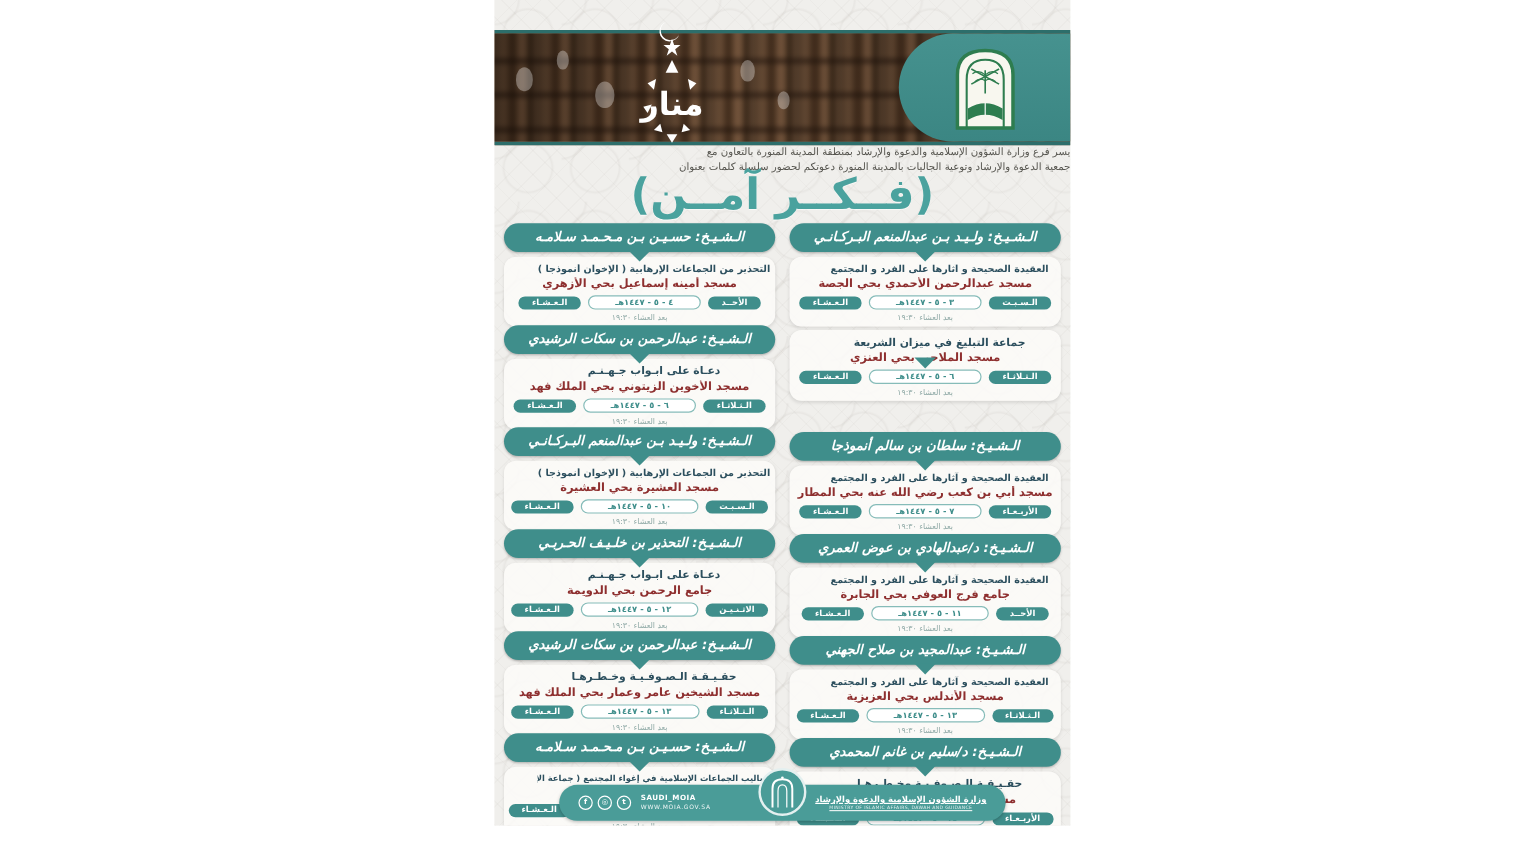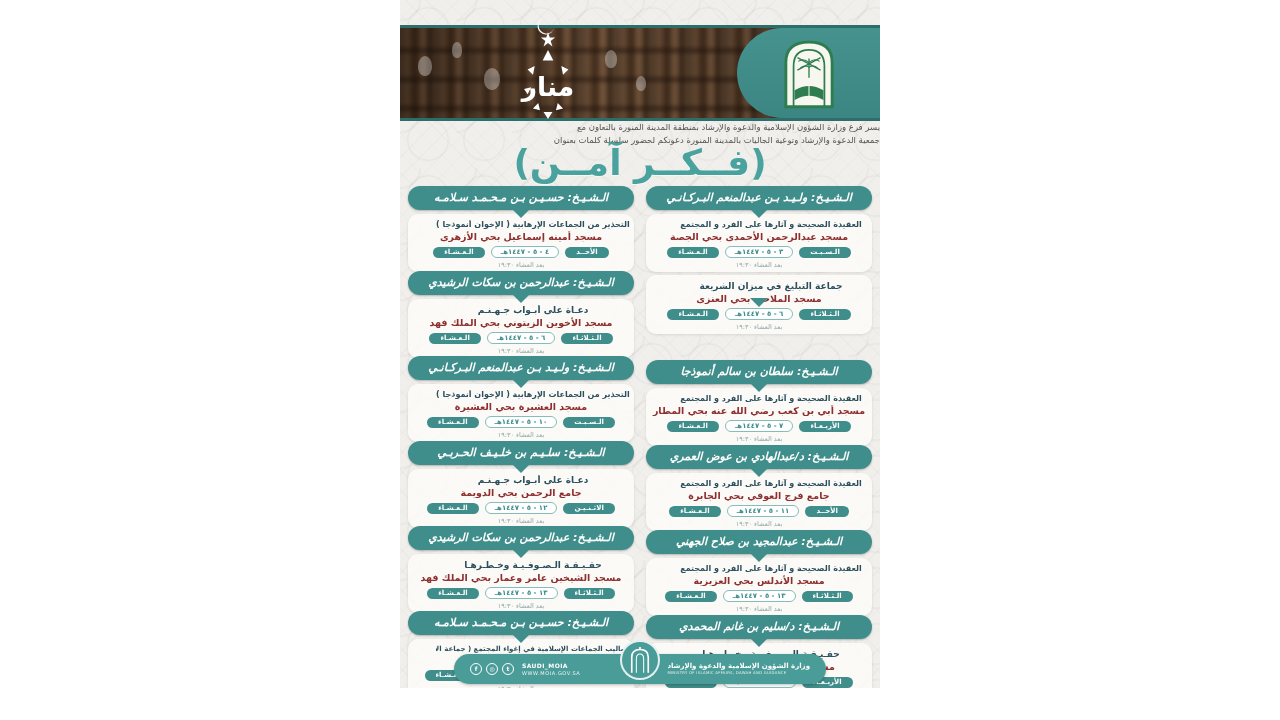--- a/index.html
+++ b/index.html
@@ -1,18 +1,18 @@
 <!DOCTYPE html>
 <html lang="ar"><head>
 <meta charset="utf-8">
 <style>
   html,body{margin:0;padding:0;background:#fff;}
   #canvas{position:relative;width:1280px;height:720px;background:#ffffff;overflow:hidden;
           font-family:"DejaVu Sans",sans-serif;}
-  #poster{position:absolute;left:400px;top:0;width:480px;height:688px;overflow:hidden;
+  #poster{position:absolute;left:412px;top:0;width:480px;height:688px;overflow:hidden;
           background-color:#f0efec;
           background-image:
             radial-gradient(circle at 0 0, transparent 19px, rgba(120,110,100,0.07) 20px, transparent 22px),
             radial-gradient(circle at 28px 28px, transparent 19px, rgba(120,110,100,0.07) 20px, transparent 22px),
             repeating-linear-gradient(45deg, rgba(120,110,100,0.035) 0 1px, transparent 1px 14px),
             repeating-linear-gradient(-45deg, rgba(120,110,100,0.035) 0 1px, transparent 1px 14px);
           background-size:56px 56px,56px 56px,auto,auto;}
 
   
   .header-band{position:absolute;left:0;top:25px;width:480px;height:90px;
@@ -47,21 +47,21 @@
   .notch{position:absolute;left:50%;top:23px;transform:translateX(-50%);width:0;height:0;
          border-left:9px solid transparent;border-right:9px solid transparent;
          border-top:9px solid #3f8e8b;z-index:2;}
   .cardbox{position:relative;margin-top:4px;background:rgba(253,252,249,0.85);border-radius:10px;
            padding:6px 4px 3px;min-height:44px;box-shadow:0 1px 3px rgba(0,0,0,0.10);}
   .topic{font-size:9px;font-weight:bold;color:#2c4f5e;line-height:1.25;white-space:nowrap;overflow:hidden;margin-left:24px;}
   .mosque{font-size:9.5px;font-weight:bold;color:#8e2f2f;margin-top:1px;white-space:nowrap;overflow:hidden;}
   .pillrow{display:flex;justify-content:center;align-items:center;gap:6px;margin-top:4px;}
   .pill{height:11px;line-height:11px;border-radius:6px;font-size:7px;font-weight:bold;
         padding:0 11px;background:#3f8e8b;color:#fff;white-space:nowrap;}
-  .pill-date{background:#fff;color:#3f8e8b;border:1px solid #86bcb9;padding:0 9px;height:10px;line-height:10px;}
+  .pill-date{background:#fff;color:#3f8e8b;border:1px solid #86bcb9;padding:0 22px;height:10px;line-height:10px;}
   .note{font-size:6.5px;color:#8fa9a6;margin-top:3px;letter-spacing:0.4px;}
 
   
   .book-photo{position:absolute;left:0;top:592px;width:480px;height:128px;z-index:1;
     background:
       linear-gradient(180deg, rgba(238,237,235,1) 0px, rgba(238,237,235,0.45) 12px, rgba(238,237,235,0) 30px),
       radial-gradient(ellipse at 18% -10%, rgba(212,207,201,0.85), rgba(212,207,201,0) 55%),
       radial-gradient(ellipse at 38% 130%, rgba(255,233,196,0.85) 0%, rgba(231,193,135,0.5) 42%, rgba(0,0,0,0) 66%),
       linear-gradient(90deg, rgba(25,14,8,0.9) 0 10%, rgba(58,35,20,0.55) 22%, rgba(0,0,0,0) 34%),
       repeating-linear-gradient(180deg, rgba(0,0,0,0) 0 20px, rgba(88,52,24,0.28) 20px 23px),
@@ -74,21 +74,21 @@
                box-shadow:0 1px 3px rgba(0,0,0,0.25);}
   .footer-emblem{position:absolute;left:50%;top:-14px;transform:translateX(-50%);width:40px;height:40px;
                border-radius:50%;background:#4a9c98;border:2px solid rgba(255,255,255,0.85);
                display:flex;align-items:center;justify-content:center;box-sizing:border-box;}
   .social-group{display:flex;align-items:center;gap:4px;}
   .social-circle{width:10px;height:10px;border-radius:50%;border:1px solid #fff;color:#fff;
                font-size:6px;line-height:10px;text-align:center;font-weight:bold;}
   .handle-block{color:#fff;text-align:left;line-height:1.35;margin-left:4px;}
   .handle{font-size:6px;font-weight:bold;letter-spacing:0.4px;}
   .website{font-size:5px;letter-spacing:0.6px;opacity:0.9;}
-  .ministry-block{direction:rtl;color:#fff;line-height:1.3;margin-left:26px;}
+  .ministry-block{direction:rtl;text-align:center;color:#fff;line-height:1.3;margin-left:26px;text-decoration:underline;}
   .ministry-ar{font-size:7px;font-weight:bold;}
   .ministry-en{font-size:3.8px;letter-spacing:0.3px;opacity:0.85;direction:ltr;}
 </style>
 </head>
 <body>
 
 <div id="canvas">
   <div id="poster">
 
     <div class="header-band">
@@ -176,21 +176,21 @@
       <div class="mosque">مسجد العشيرة بحي العشيرة</div>
       <div class="pillrow">
         <span class="pill">الـسـبـت</span>
         <span class="pill pill-date">١٠ - ٥ - ١٤٤٧هـ</span>
         <span class="pill">الـعـشـاء</span>
       </div>
       <div class="note">بعد العشاء ١٩:٣٠</div>
     </div>
   </div>
         <div class="card">
-    <div class="banner">الـشـيـخ: سلـيـم بن خلـيـف الحـربـي</div>
+    <div class="banner">الـشـيـخ: التحذير بن خلـيـف الحـربـي</div>
     <div class="notch"></div>
     <div class="cardbox">
       <div class="topic">دعـاة على أبـواب جـهـنـم</div>
       <div class="mosque">جامع الرحمن بحي الدويمة</div>
       <div class="pillrow">
         <span class="pill">الاثـنـيـن</span>
         <span class="pill pill-date">١٢ - ٥ - ١٤٤٧هـ</span>
         <span class="pill">الـعـشـاء</span>
       </div>
       <div class="note">بعد العشاء ١٩:٣٠</div>

